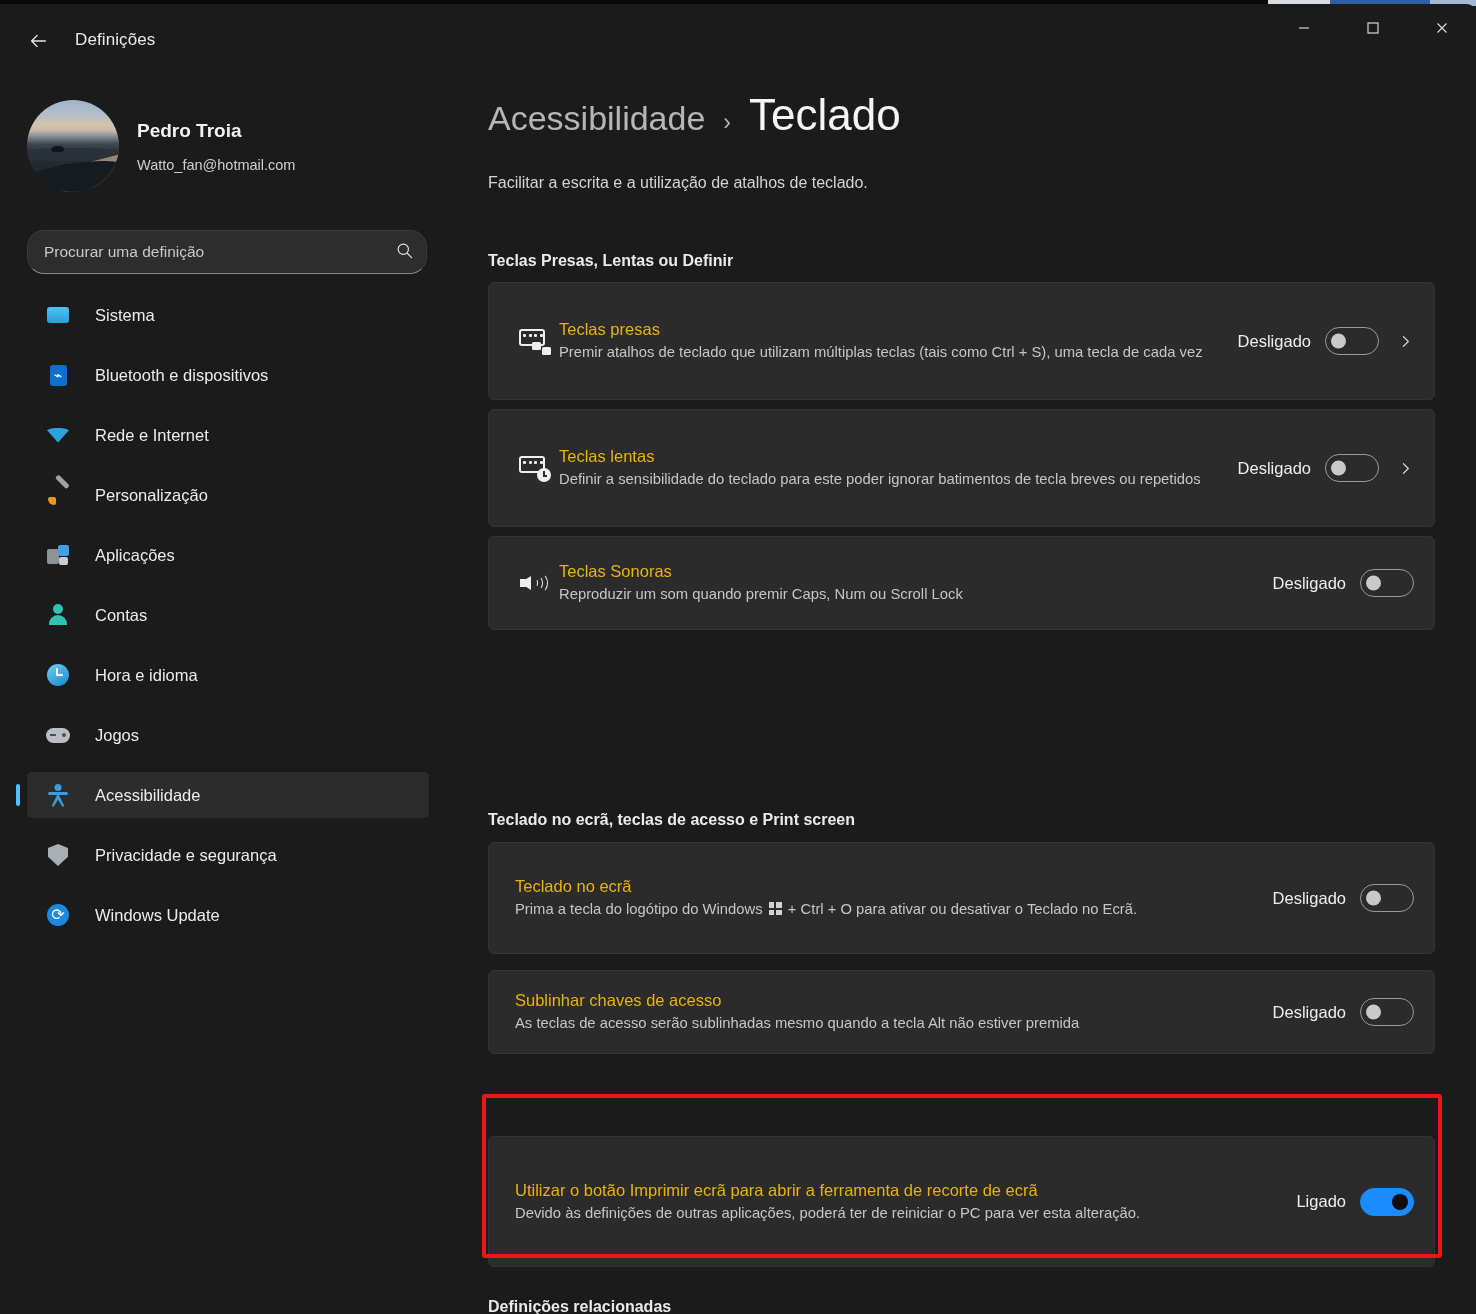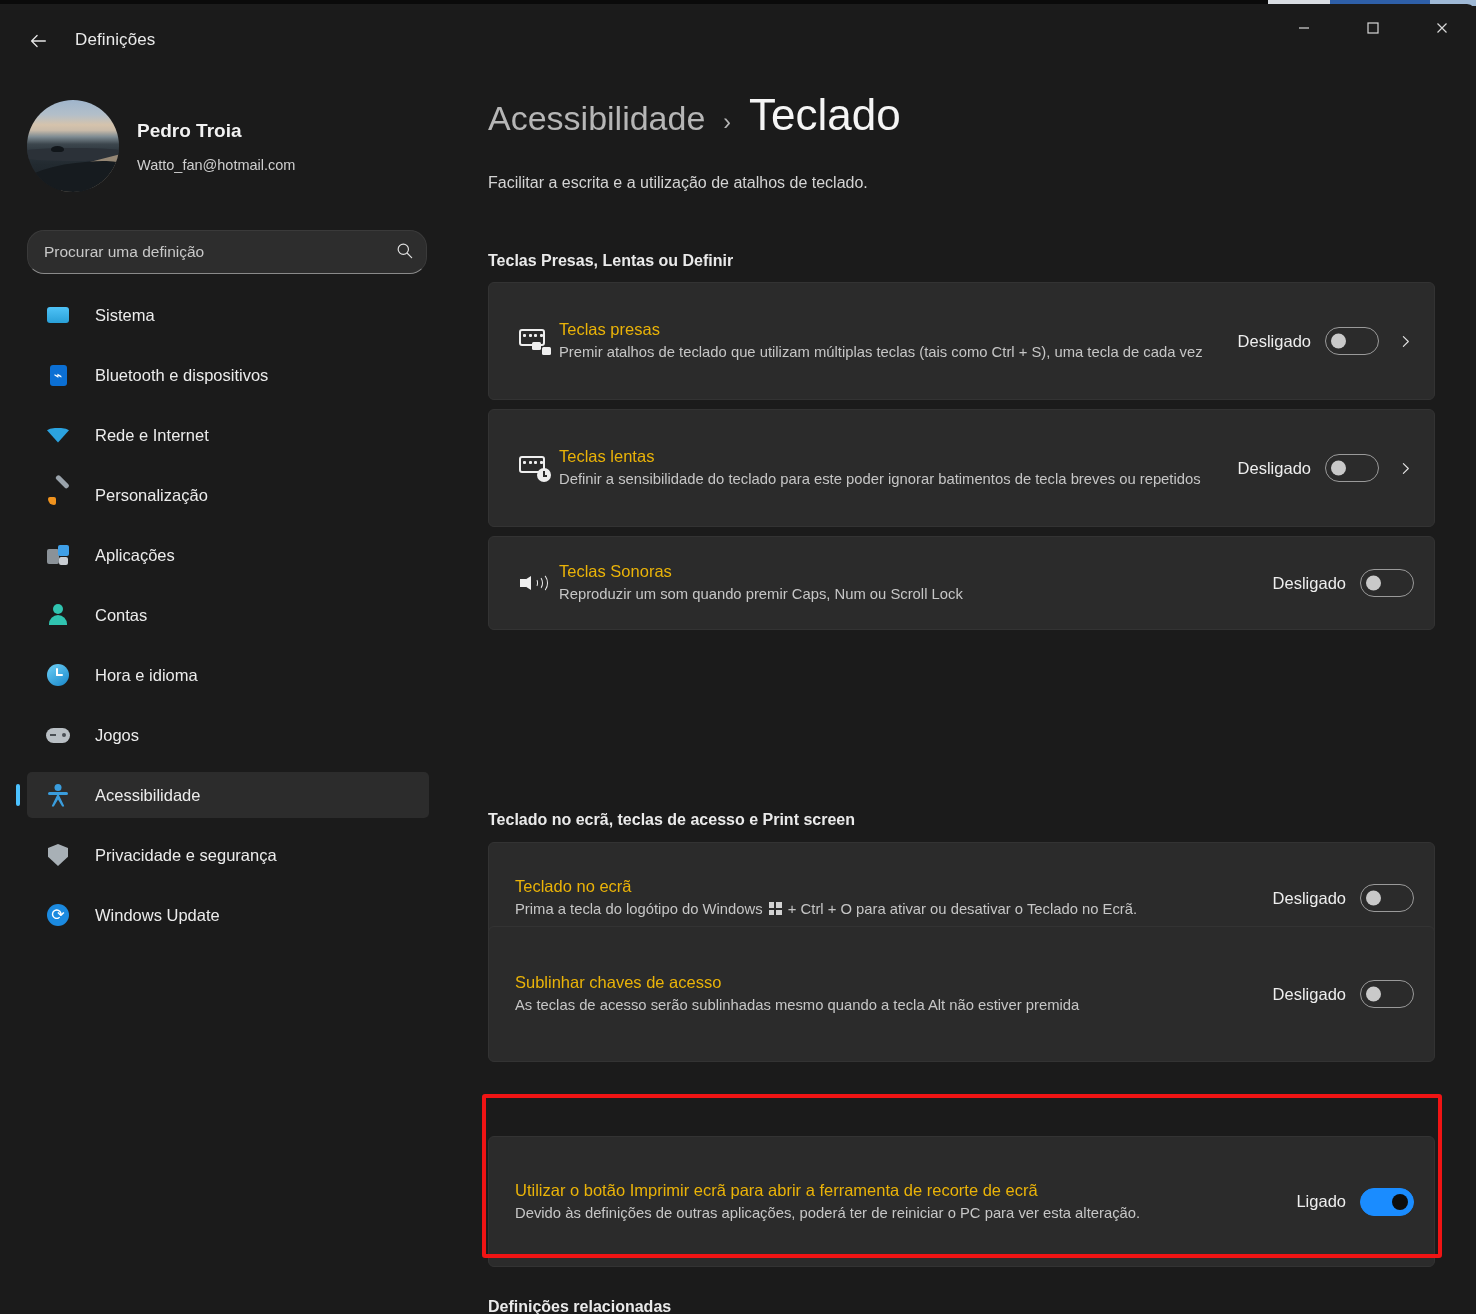--- a/index.html
+++ b/index.html
@@ -484,21 +484,21 @@
           </div>
         </div>
         <div class="right">
           <span class="toggle-label">Desligado</span>
           <span class="switch">
               <span class="knob"></span>
             </span>
         </div>
       </div>
 
-      <div class="card" style="top:850px; height:136px">
+      <div class="card" style="top:894px; height:84px">
         <div class="texts" style="padding-left:4px">
           <div class="t-main">Sublinhar chaves de acesso</div>
           <div class="t-sub">As teclas de acesso serão sublinhadas mesmo quando a tecla Alt não estiver premida</div>
         </div>
         <div class="right">
           <span class="toggle-label">Desligado</span>
           <span class="switch">
               <span class="knob"></span>
             </span>
         </div>

